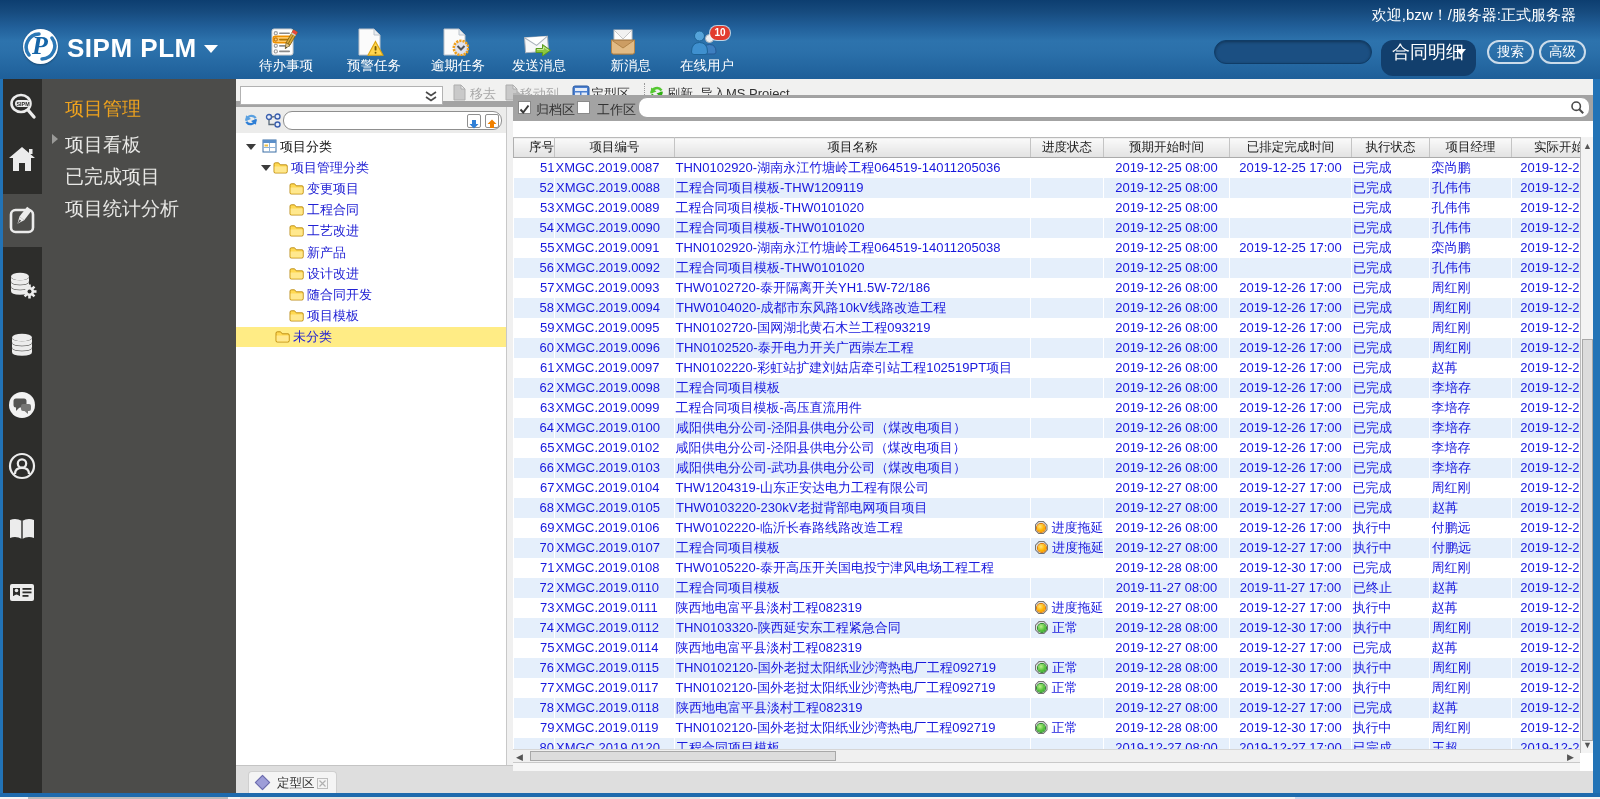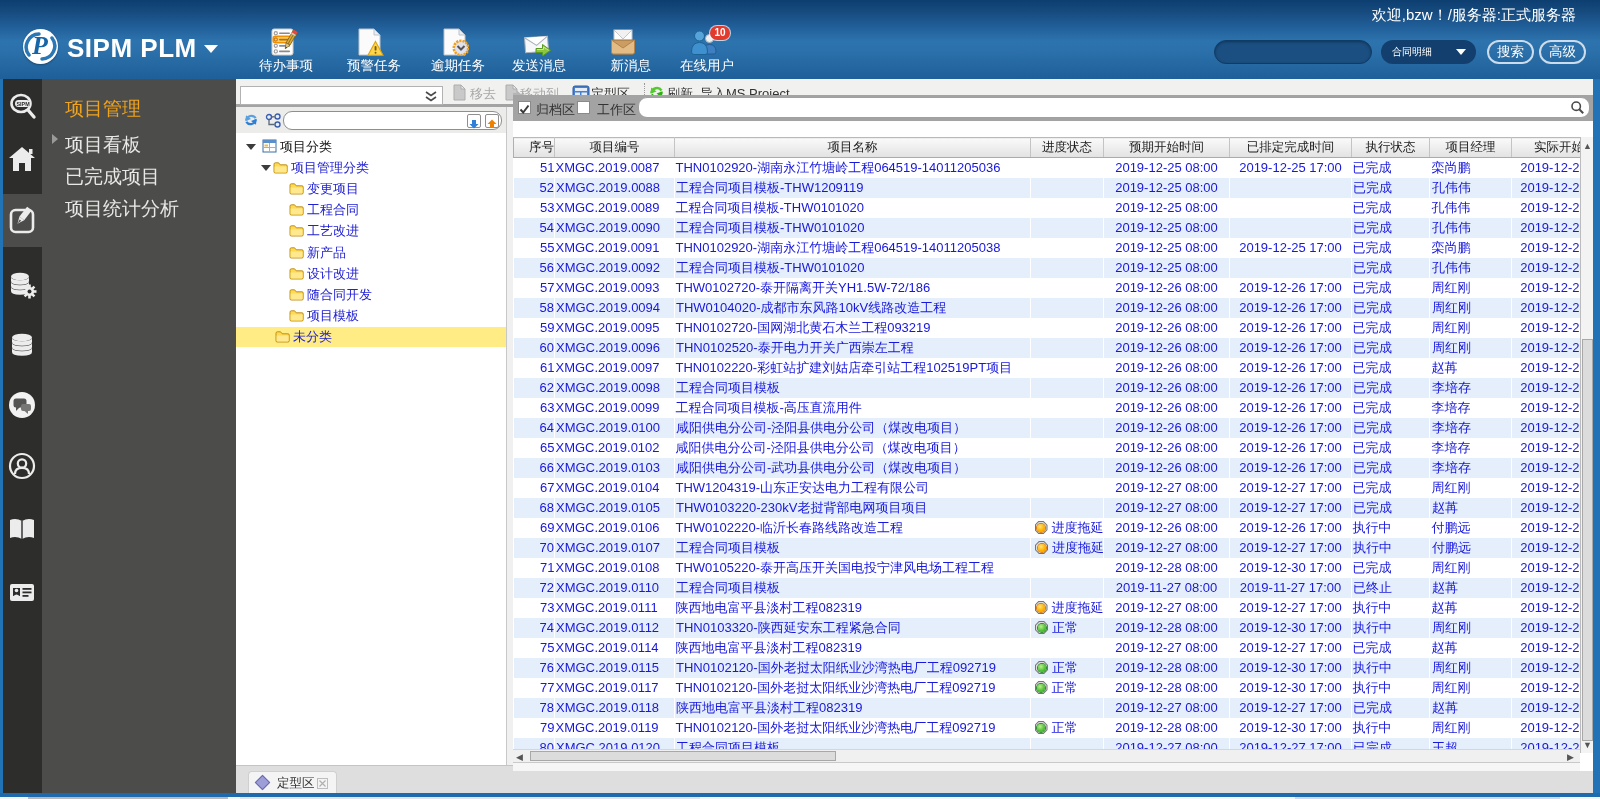--- a/index.html
+++ b/index.html
@@ -7,39 +7,39 @@
 #hdr{position:absolute;left:0;top:0;width:1600px;height:79px;background:linear-gradient(180deg,#0d3e70 0%,#164a7d 14%,#215f99 34%,#2d73ad 52%,#2b70aa 66%,#1e5f99 100%)}
 #welcome{position:absolute;top:6px;right:24px;color:#fff;font-size:15px}
 #logoc{position:absolute;left:23px;top:29px;width:35px;height:35px;border-radius:50%;background:#fff;box-shadow:0 1px 2px rgba(0,0,0,.3)}
 #logoc span{position:absolute;left:9px;top:2px;font-size:26px;font-weight:bold;font-style:italic;color:#1565a8;font-family:"Liberation Serif",serif}
 #brand{position:absolute;left:67px;top:33px;color:#fff;font-size:26px;font-weight:bold;letter-spacing:0.5px}
 #brandcaret{position:absolute;left:204px;top:45px;width:0;height:0;border-left:7px solid transparent;border-right:7px solid transparent;border-top:8px solid #fff}
 .tool{position:absolute;top:28px;text-align:right;color:#fff;font-size:13.5px}
 .tool svg{display:block;margin:0 auto 1px}
 #badge{position:absolute;left:710px;top:26px;width:20px;height:14px;background:#e23b2e;border-radius:7px;box-shadow:0 0 0 1px rgba(255,255,255,.7);color:#fff;font-size:10px;font-weight:bold;text-align:center;line-height:14px}
 #hsearch{position:absolute;left:1214px;top:40px;width:158px;height:24px;background:#1b4f82;border:1px solid #0f3c67;border-radius:12px;box-shadow:inset 0 1px 3px rgba(0,0,0,.35)}
-#hdrop{position:absolute;left:1381px;top:40px;width:95px;height:24px;background:#123f6d;border-radius:12px;color:#fff;font-size:10px;line-height:24px;padding-left:11px}
+#hdrop{position:absolute;left:1381px;top:40px;width:95px;height:36px;background:#123f6d;border-radius:12px;color:#fff;font-size:18px;line-height:24px;padding-left:11px}
 #hdrop i{position:absolute;right:10px;top:9px;width:0;height:0;border-left:5px solid transparent;border-right:5px solid transparent;border-top:6px solid #fff}
 .hbtn{position:absolute;top:40px;width:47px;height:24px;border:2px solid #ccdcea;border-radius:12px;color:#fff;font-size:13.5px;text-align:center;line-height:20px}
 
 #bL{position:absolute;left:0;top:79px;width:3px;height:714px;background:#2273b6}
 #bR{position:absolute;left:1593px;top:79px;width:7px;height:714px;background:#2273b6}
 #bB{position:absolute;left:0;top:793px;width:1600px;height:4px;background:#1e6aad}
 #bot{position:absolute;left:0;top:797px;width:1600px;height:2px;background:#f4f4f4}
 #bot b{position:absolute;top:0;height:2px}
 
 #strip{position:absolute;left:3px;top:79px;width:39px;height:714px;background:#2d2d2b}
 #stripsel{position:absolute;left:3px;top:194px;width:39px;height:53px;background:#4c4c4a}
 .sic{position:absolute;left:7px}
 #menu{position:absolute;left:42px;top:79px;width:194px;height:714px;background:#4c4c4a}
 .mi{position:absolute;left:65px;color:#e8e8e6;font-size:19px}
 .mi.sel{color:#f0a31d}
 #mcaret{position:absolute;left:52px;top:134px;width:0;height:0;border-top:5px solid transparent;border-bottom:5px solid transparent;border-left:6px solid #9a9a98}
 
-#row1{position:absolute;left:236px;top:79px;width:1357px;height:28px;background:#f1f1f0;border-bottom:3px solid #a3a3a3}
+#row1{position:absolute;left:236px;top:79px;width:1357px;height:28px;background:#f1f1f0;border-bottom:6px solid #a3a3a3}
 #drop1{position:absolute;left:4px;top:7px;width:203px;height:19px;background:#fff;border:1px solid #b2b2b2}
 
 .t1i{position:absolute;top:5px}
 .t1t{position:absolute;top:6px;font-size:13px;color:#333;white-space:nowrap}
 .dis{color:#a8a8a8}
 #sep1{position:absolute;left:408px;top:4px;height:20px;border-left:1px dotted #9a9a9a}
 
 #row2L{position:absolute;left:236px;top:107px;width:270px;height:26px;background:#ececeb}
 #tin{position:absolute;left:47px;top:4px;width:219px;height:19px;background:#fff;border:1px solid #8f8f8f;border-radius:9px}
 .tbtn{position:absolute;top:2px;width:14px;height:14px;border:1px solid #8f8f8f;border-radius:2px;text-align:center}

